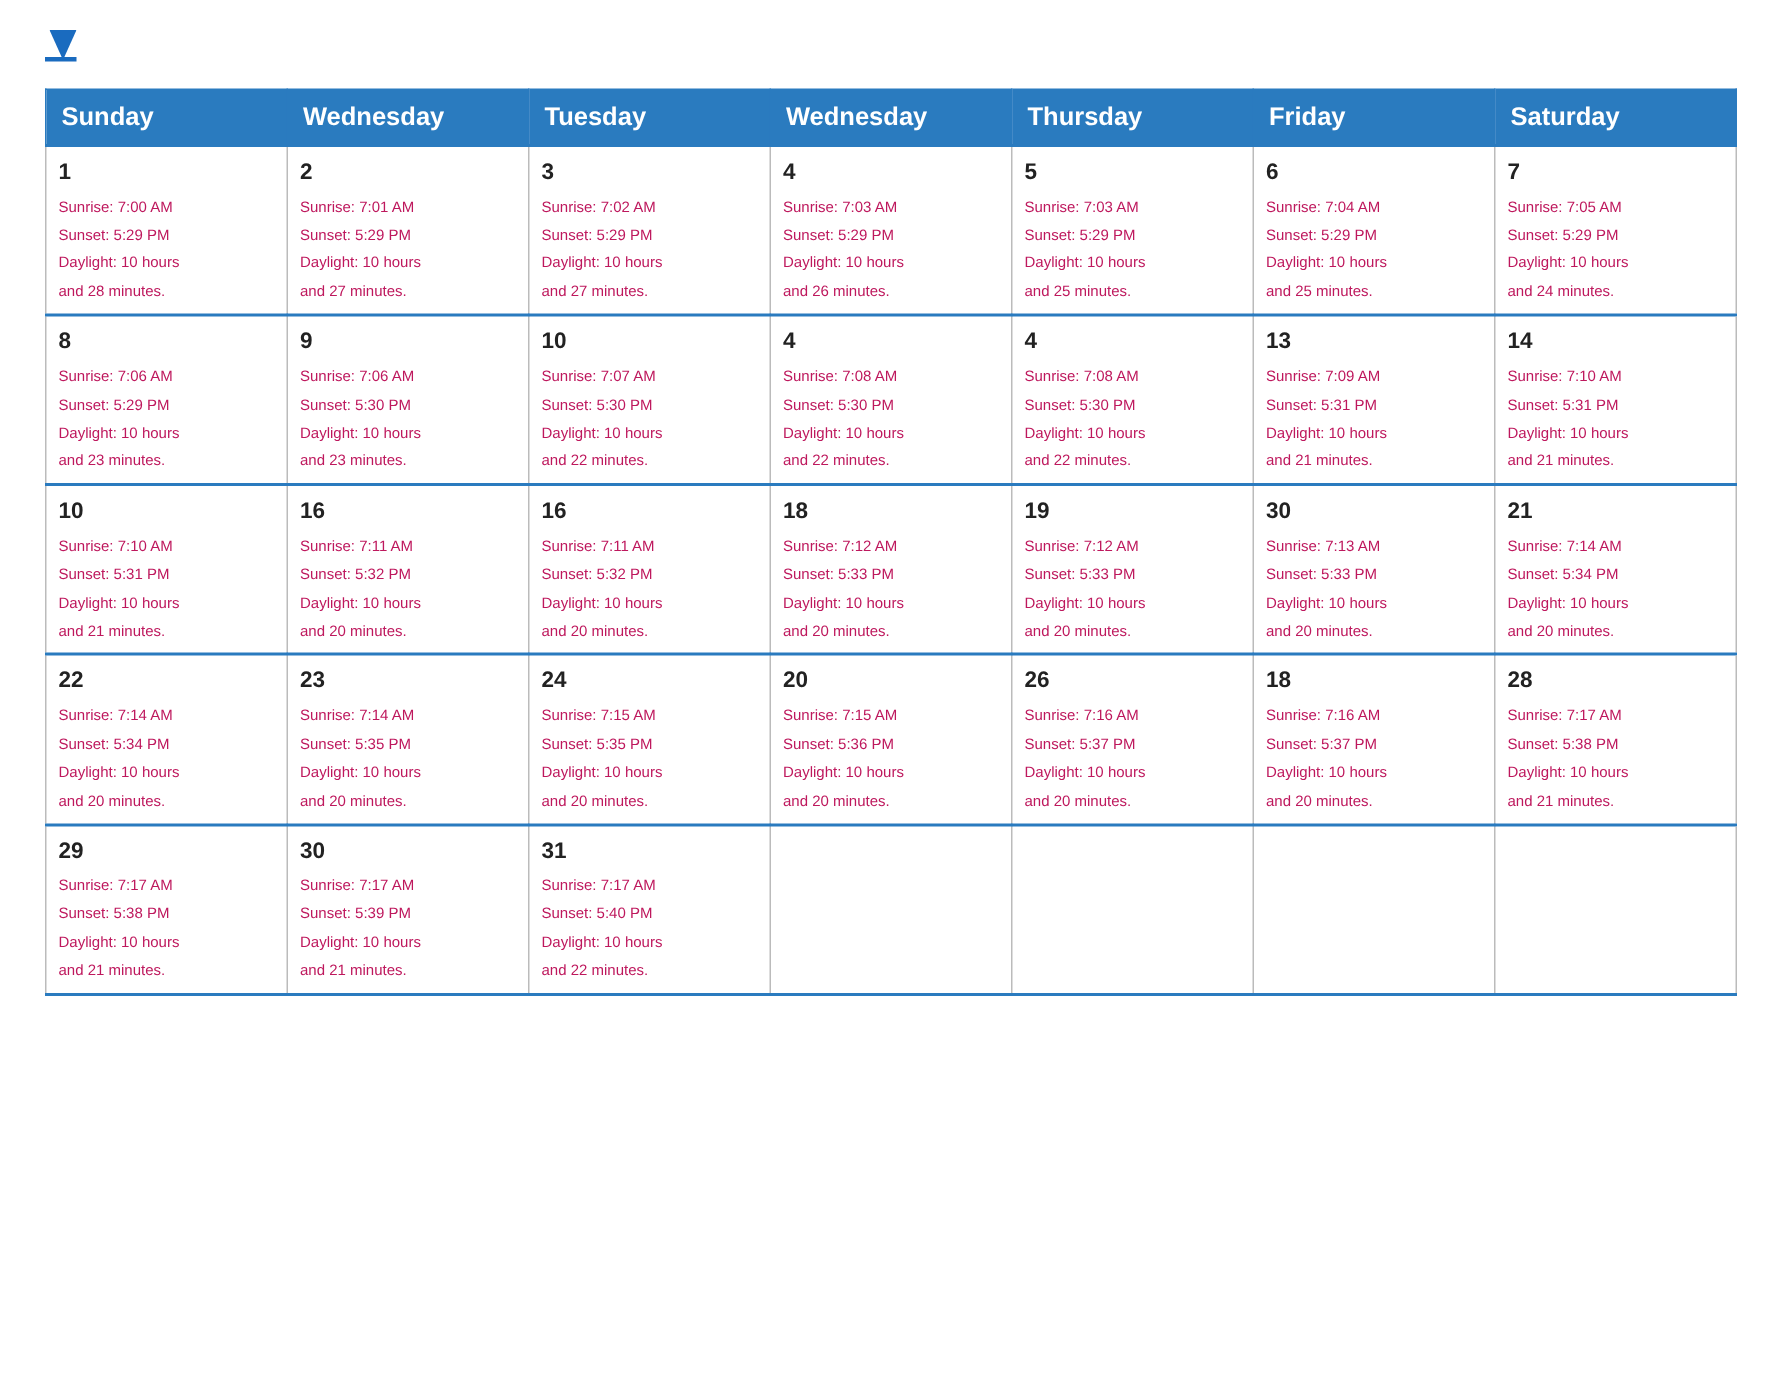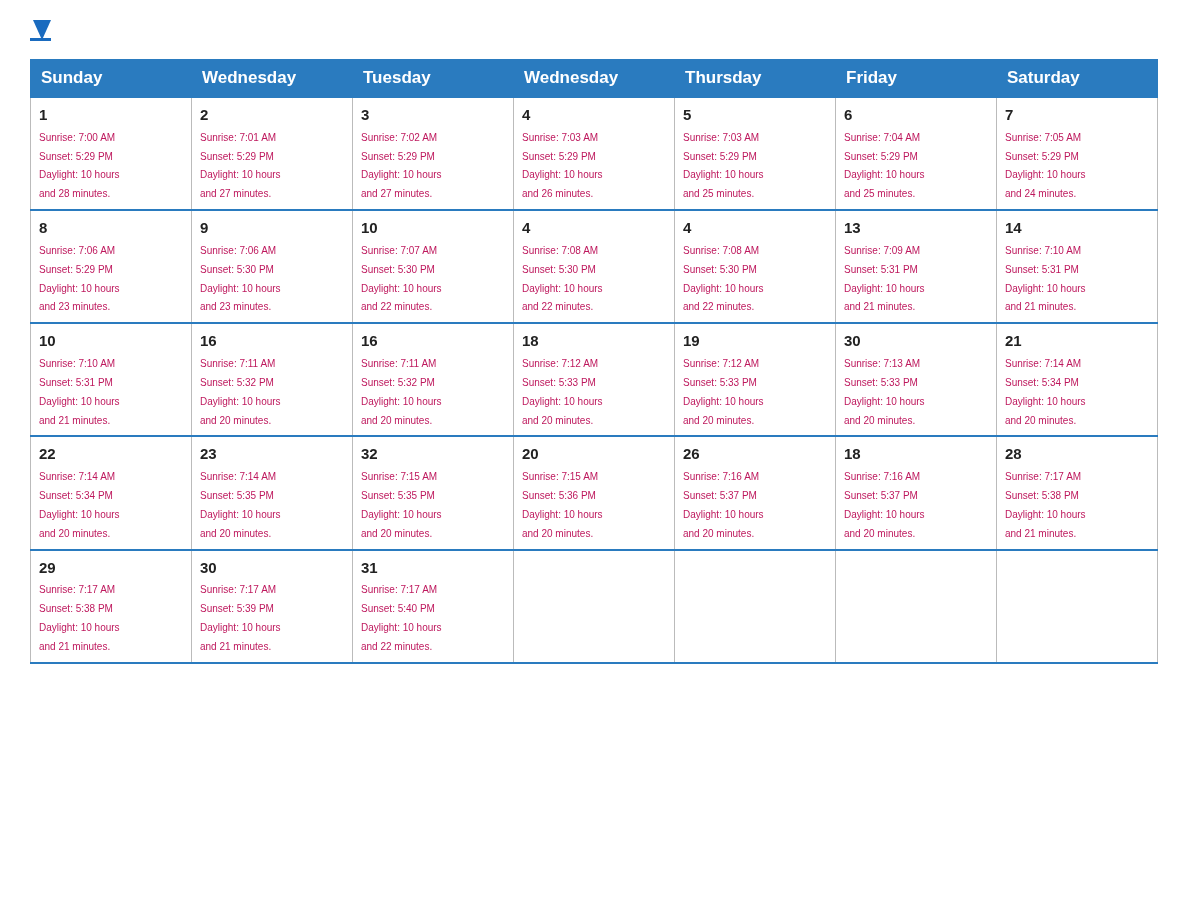--- a/index.html
+++ b/index.html
@@ -222,21 +222,21 @@
       <tr>
         <td>
           <span class="day-number">22</span>
           <span class="day-info">Sunrise: 7:14 AM<br>Sunset: 5:34 PM<br>Daylight: 10 hours<br>and 20 minutes.</span>
         </td>
         <td>
           <span class="day-number">23</span>
           <span class="day-info">Sunrise: 7:14 AM<br>Sunset: 5:35 PM<br>Daylight: 10 hours<br>and 20 minutes.</span>
         </td>
         <td>
-          <span class="day-number">32</span>
+          <span class="day-number">24</span>
           <span class="day-info">Sunrise: 7:15 AM<br>Sunset: 5:35 PM<br>Daylight: 10 hours<br>and 20 minutes.</span>
         </td>
         <td>
           <span class="day-number">20</span>
           <span class="day-info">Sunrise: 7:15 AM<br>Sunset: 5:36 PM<br>Daylight: 10 hours<br>and 20 minutes.</span>
         </td>
         <td>
           <span class="day-number">26</span>
           <span class="day-info">Sunrise: 7:16 AM<br>Sunset: 5:37 PM<br>Daylight: 10 hours<br>and 20 minutes.</span>
         </td>

